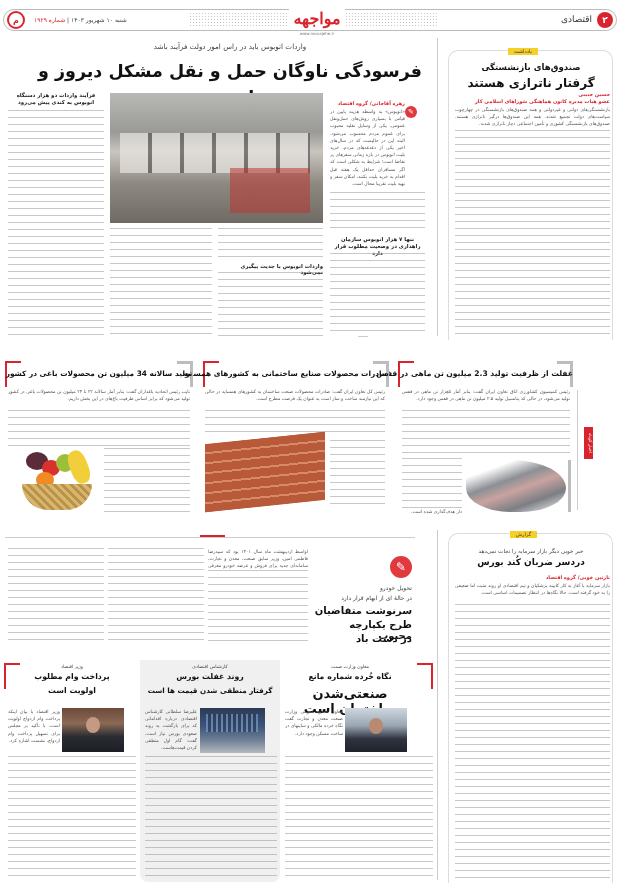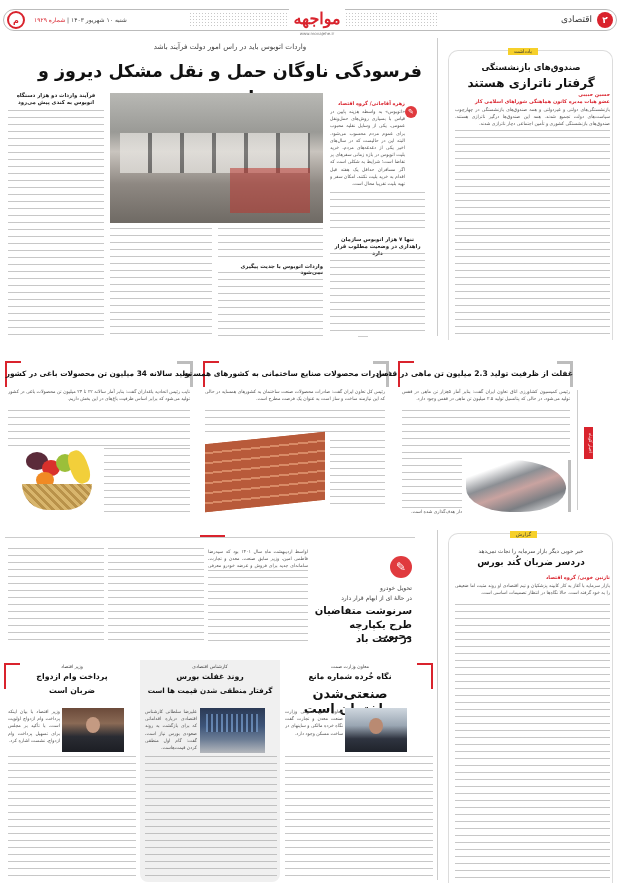--- a/index.html
+++ b/index.html
@@ -195,19 +195,19 @@
   <div style="position:absolute; left:6px; top:6px; width:52px; height:18px; background: repeating-linear-gradient(90deg,#7fa7d8 0 2px,#2b3a55 2px 5px); opacity:.6;"></div>
 </div>
 <div class="abs txt" style="left:145px; top:708px; width:52px; height:46px;">علیرضا سلطانی کارشناس اقتصادی درباره اقداماتی که برای بازگشت به روند صعودی بورس نیاز است، گفت: گام اول منطقی کردن قیمت‌هاست.</div>
 <div class="abs lines" style="left:145px; top:756px; width:132px; height:122px;"></div>
 
 <div class="bracket" style="left:4px; top:663px; width:132px; height:26px;">
   <div class="l-red" style="left:0;"></div>
     <div class="t-red" style="left:0;"></div>
 </div>
 <div class="abs kicker" style="left:8px; top:664px; width:128px; font-size:4.6px;">وزیر اقتصاد</div>
-<div class="abs title-main" style="left:8px; top:672px; width:128px; font-size:7.8px;">پرداخت وام ازدواج</div>
-<div class="abs title-main" style="left:8px; top:686px; width:128px; font-size:7.8px;">ضربان است</div>
+<div class="abs title-main" style="left:8px; top:672px; width:128px; font-size:7.8px;">پرداخت وام مطلوب</div>
+<div class="abs title-main" style="left:8px; top:686px; width:128px; font-size:7.8px;">اولویت است</div>
 <div class="abs photo" style="left:62px; top:708px; width:62px; height:44px; background: linear-gradient(180deg,#6b4a3a 0%,#8a6a55 35%,#2a2c33 65%,#1c1e24 100%);">
   <div style="position:absolute; left:24px; top:9px; width:14px; height:16px; border-radius:50%; background:#c49a82;"></div>
 </div>
 <div class="abs txt" style="left:8px; top:708px; width:52px; height:46px;">وزیر اقتصاد با بیان اینکه پرداخت وام ازدواج اولویت است، با تأکید بر مجلس برای تسهیل پرداخت وام ازدواج، نشست اشاره کرد.</div>
 <div class="abs lines" style="left:8px; top:756px; width:128px; height:122px;"></div>
 
 </body></html>

